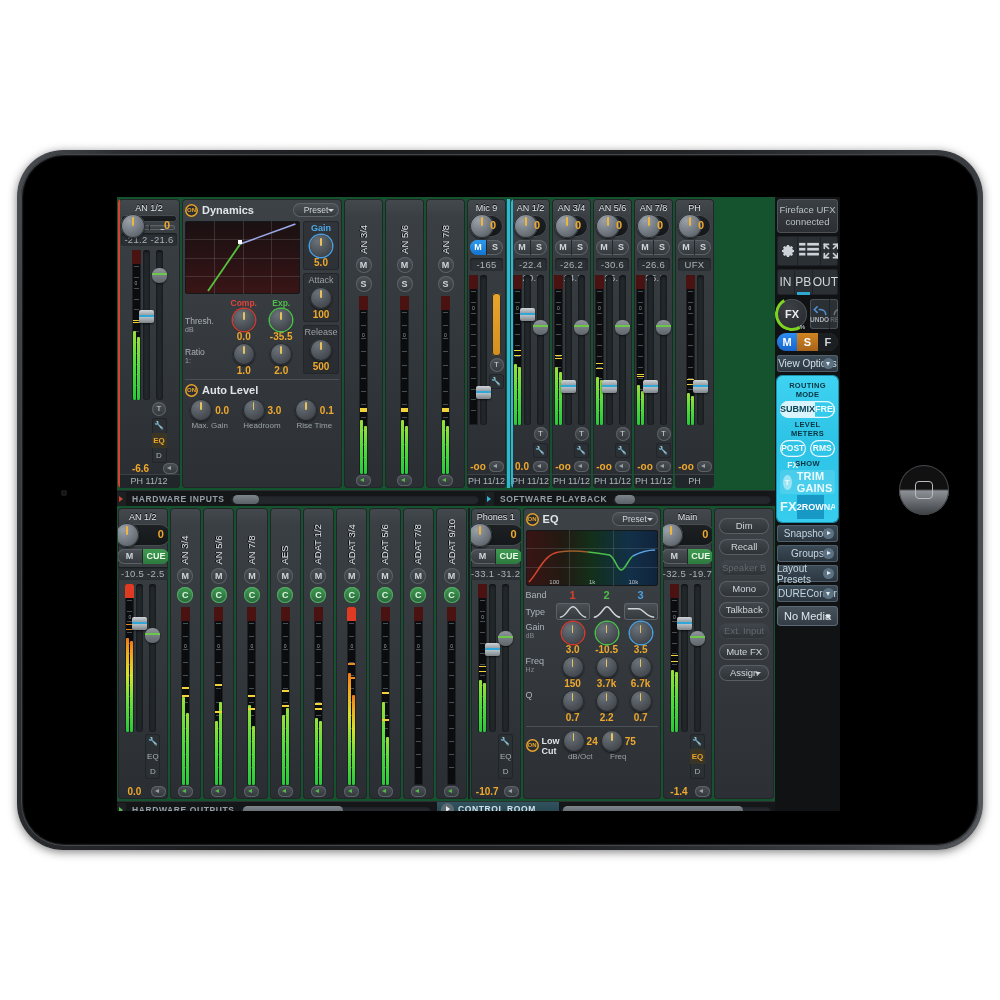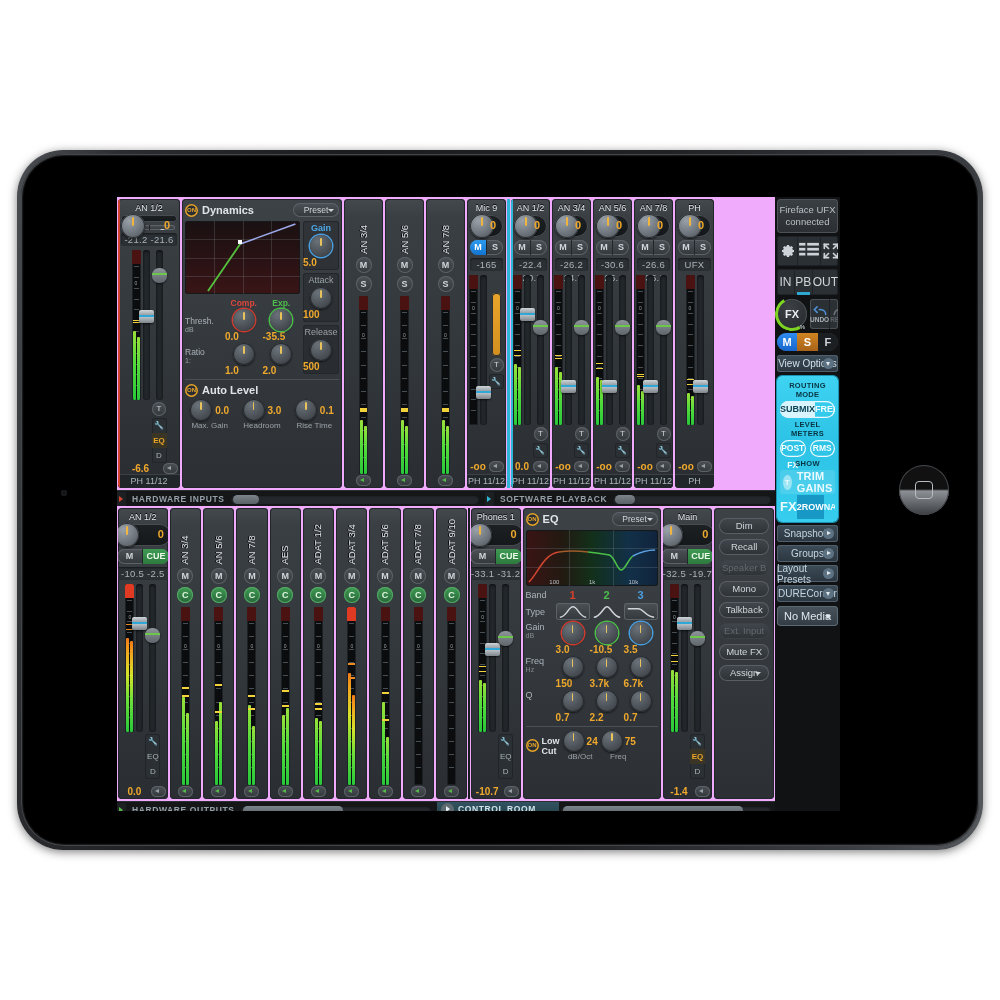--- a/index.html
+++ b/index.html
@@ -14,21 +14,21 @@
     background:linear-gradient(100deg,#4c4f53 0%,#2a2c2f 10%,#1b1d1f 30%,#202224 60%,#3a3d41 88%,#55585c 100%);
     box-shadow:0 2px 10px rgba(0,0,0,.5);
   }
   #tablet-inner {
     position:absolute; left:4px; top:4px; right:4px; bottom:4px;
     border-radius:43px; background:#000;
     box-shadow:inset 0 0 2px 1px #5c6065;
   }
   #screen {
     position:absolute; left:96px; top:43px; width:723px; height:614px;
-    background:#f0abfc; overflow:hidden;
+    background:#14532d; overflow:hidden;
   }
   #home-btn {
     position:absolute; right:30px; top:311px; width:50px; height:50px;
     border-radius:50%; background:linear-gradient(180deg,#111 0%,#111 48%,#8d9196 52%,#3b3e41 100%);
     box-shadow:inset 0 0 0 1px #44484c;
   }
   #home-sq {
     position:absolute; left:50%; top:50%; width:18px; height:18px; margin:-9px 0 0 -9px;
     border:1.6px solid #b9bdc2; border-radius:4px;
   }
@@ -170,21 +170,21 @@
   .graph .gridln{position:absolute;background:rgba(150,160,170,.22);}
 
   .knobS{width:22px;height:22px;border-radius:50%;position:relative;
     background:radial-gradient(circle at 36% 28%,#6b7279,#4b5157 55%,#33383d 100%);
     box-shadow:0 1px 2px rgba(0,0,0,.6), inset 0 0 0 1px #262a2e;}
   .knobS::after{content:"";position:absolute;left:50%;top:3px;width:1.6px;height:8px;
     margin-left:-.8px;background:#e8c25a;border-radius:1px;transform-origin:50% 8px;}
   .knobS.ring-red{box-shadow:0 0 0 1.5px #cf3b2c, 0 1px 2px rgba(0,0,0,.6);}
   .knobS.ring-grn{box-shadow:0 0 0 1.5px #4cbf4a, 0 1px 2px rgba(0,0,0,.6);}
   .knobS.ring-blu{box-shadow:0 0 0 1.5px #4a9fe0, 0 1px 2px rgba(0,0,0,.6);}
-  .kval{font-size:10px;color:#f0a92c;text-align:left;font-weight:bold;}
+  .kval{font-size:10px;color:#f0a92c;text-align:center;font-weight:bold;}
   .klabel{font-size:8px;color:#9aa2a8;text-align:center;}
 
   .subbox{background:rgba(0,0,0,.18);border-radius:3px;box-shadow:inset 0 0 0 1px #23272b;}
 
   
   .rp-top{height:34px;border-radius:4px;background:linear-gradient(180deg,#3a3f44,#2b2f33);
     box-shadow:inset 0 0 0 1px #4c5257;display:flex;flex-direction:column;align-items:center;
     justify-content:center;font-size:9.5px;color:#b9c0c6;line-height:12px;}
   .rp-grid{display:flex;margin-top:3px;background:#2b3034;border-radius:3px;overflow:hidden;
     box-shadow:inset 0 0 0 1px #1f2327;}

